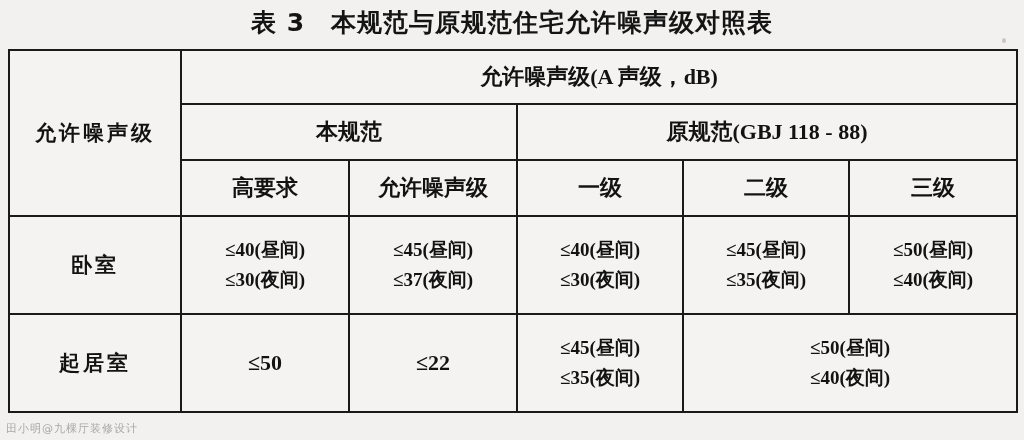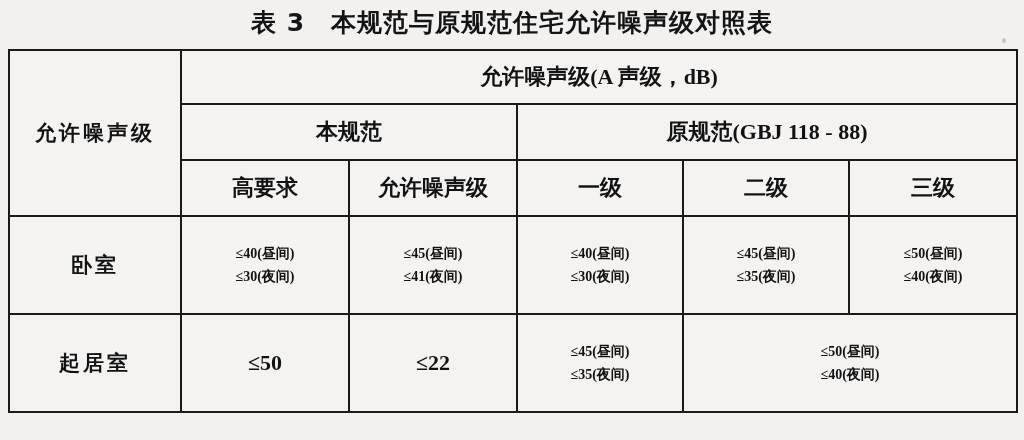--- a/index.html
+++ b/index.html
@@ -71,21 +71,21 @@
     letter-spacing: 3px;
   }
   .cell-two-line div {
     padding: 3px 0;
   }
   .body-row td {
     height: 92px;
   }
   .val {
     white-space: nowrap;
-    font-size: 14px;
+    font-size: 19px;
   }
   .val-single {
     font-size: 22px;
   }
   .watermark {
     position: absolute;
     left: 6px;
     bottom: 4px;
     font-size: 11px;
     color: #9a9a9a;
@@ -136,21 +136,21 @@
         </tr>
 
         <tr class="body-row">
           <td class="roomname">卧室</td>
           <td class="cell-two-line">
             <div class="val">≤40(昼间)</div>
             <div class="val">≤30(夜间)</div>
           </td>
           <td class="cell-two-line">
             <div class="val">≤45(昼间)</div>
-            <div class="val">≤41(夜间)</div>
+            <div class="val">≤37(夜间)</div>
           </td>
           <td class="cell-two-line">
             <div class="val">≤40(昼间)</div>
             <div class="val">≤30(夜间)</div>
           </td>
           <td class="cell-two-line">
             <div class="val">≤45(昼间)</div>
             <div class="val">≤35(夜间)</div>
           </td>
           <td class="cell-two-line">
@@ -173,14 +173,15 @@
           </td>
           <td class="cell-two-line" colspan="2">
             <div class="val">≤50(昼间)</div>
             <div class="val">≤40(夜间)</div>
           </td>
         </tr>
       </tbody>
     </table>
   </div>
 
+  <div class="watermark">田小明@九棵厅装修设计</div>
   <div class="speck" style="top:38px; right:18px;"></div>
 </div>
 
 </body></html>

